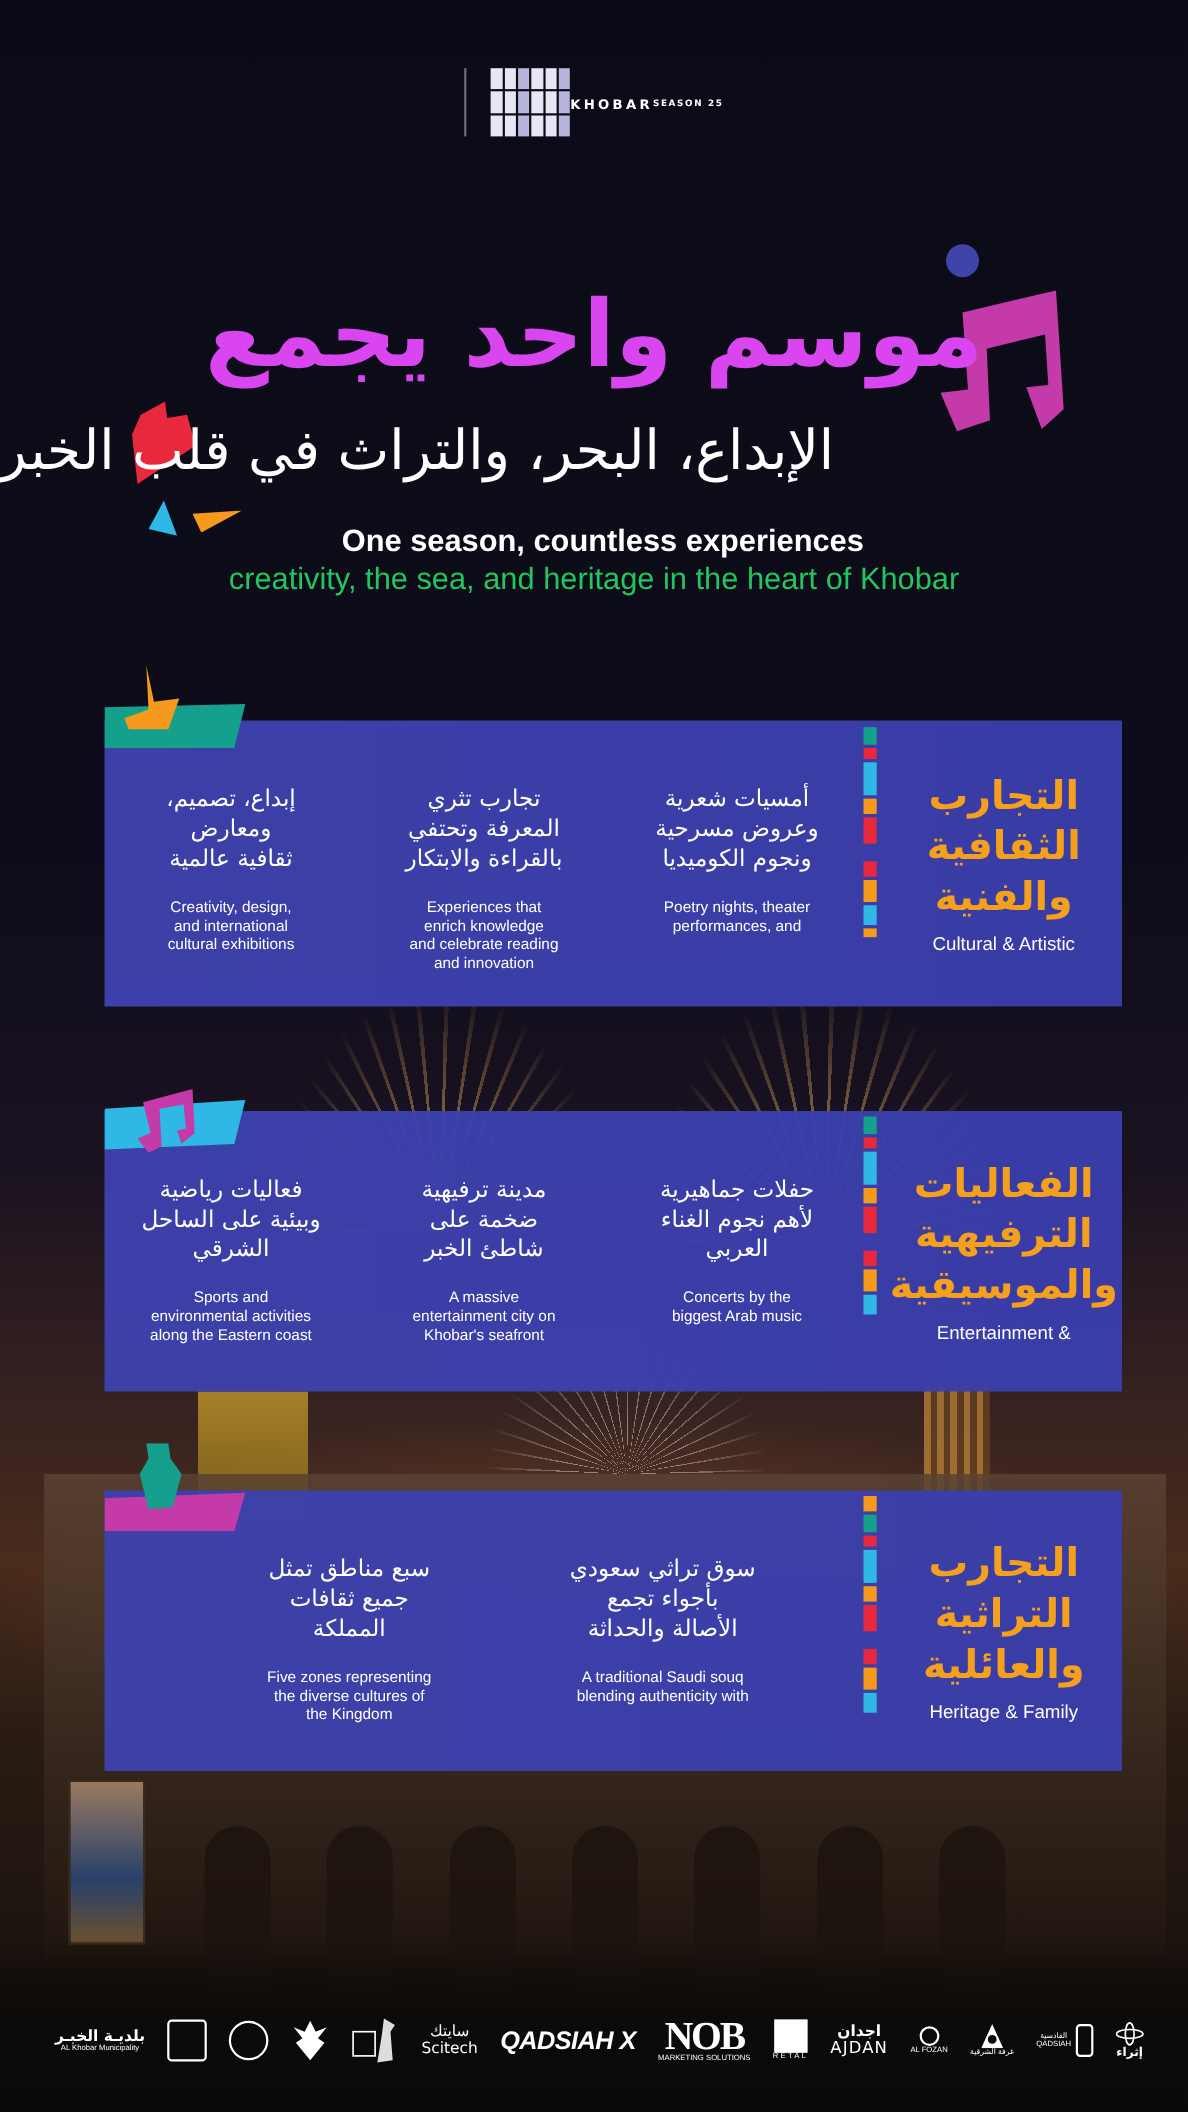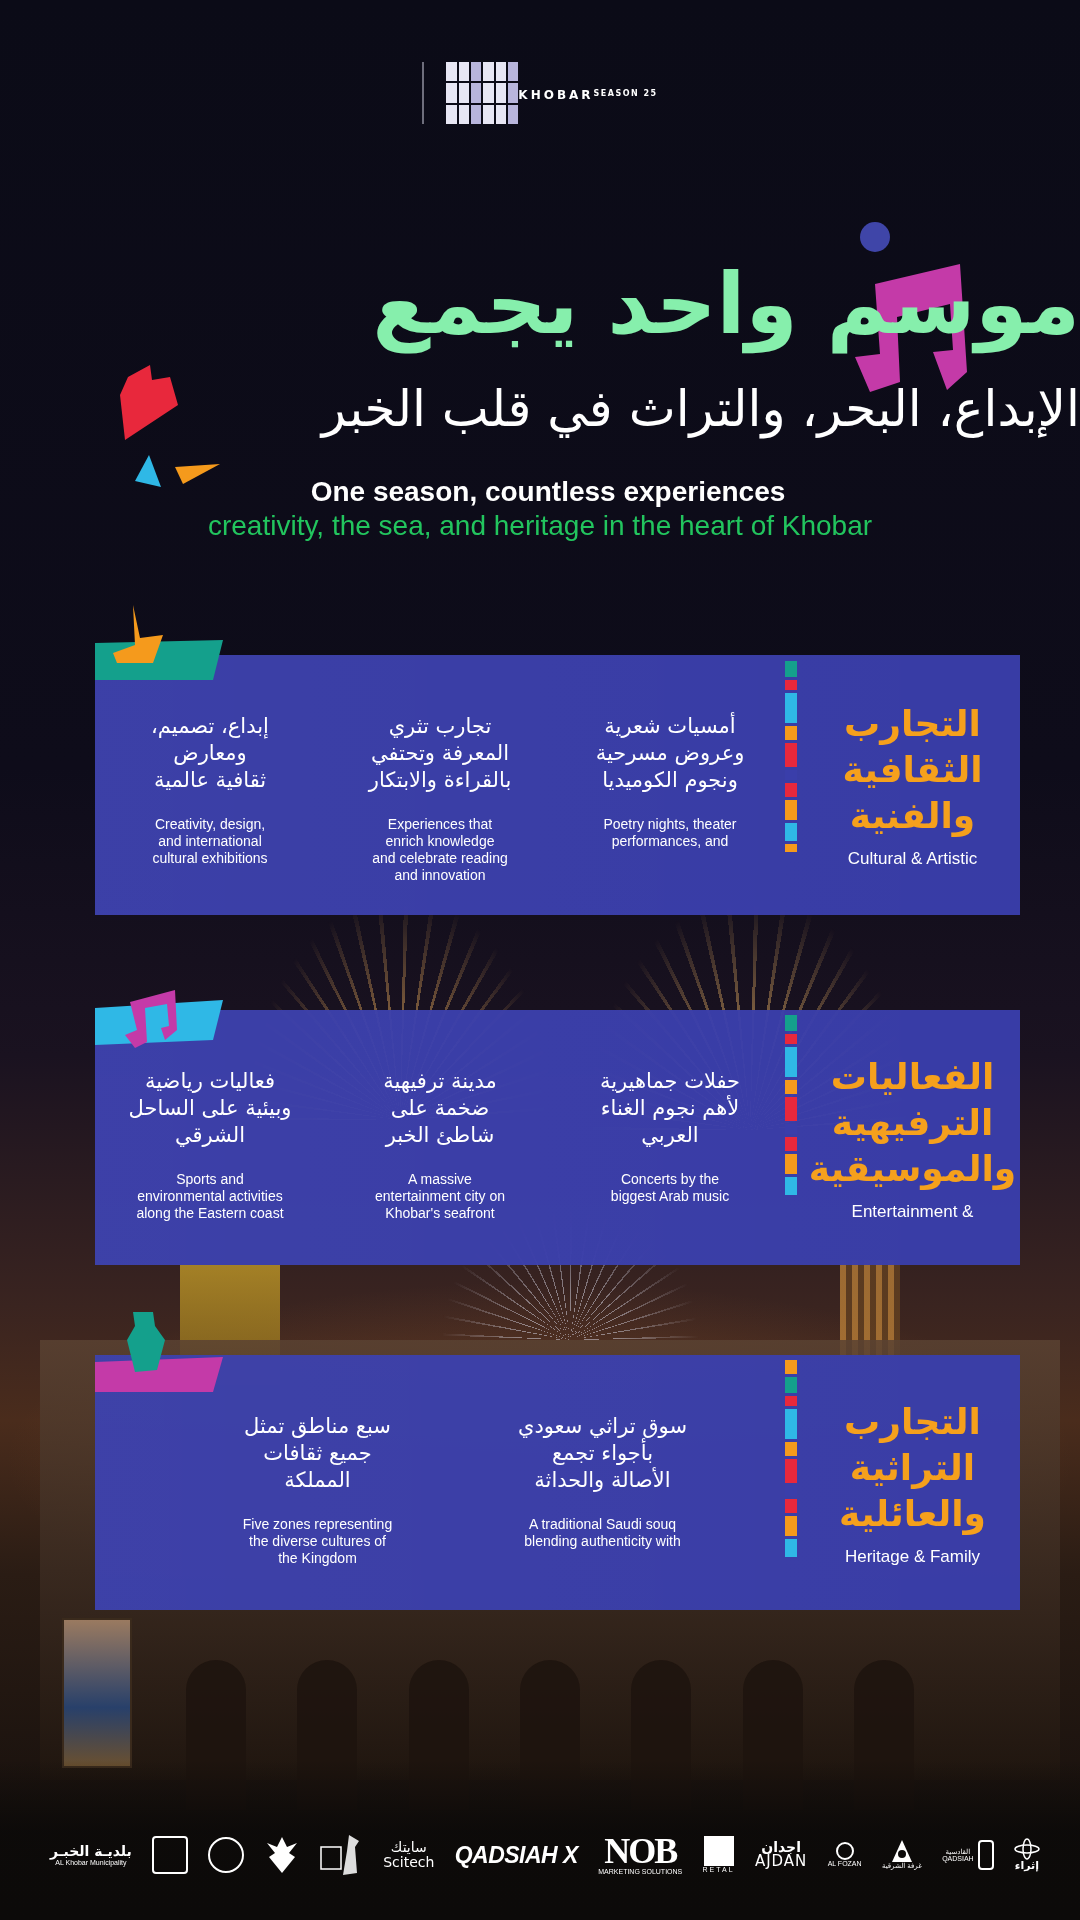--- a/index.html
+++ b/index.html
@@ -44,22 +44,22 @@
   .logo-rooh small { font-size: 16px; align-self: flex-end; margin-right: 30px; }
   .logo-divider { width: 2px; height: 62px; background: #6e6e7c; }
   .logo-khobar { display: flex; flex-direction: row; align-items: center; }
   .khobar-mark { width: 72px; height: 62px; display: grid; grid-template-columns: repeat(6, 1fr); gap: 2px; }
   .khobar-mark span { background: #e7e6f4; }
   .khobar-mark span:nth-child(3n) { background: #b8b5dc; }
   .khobar-title { font-family: "DejaVu Sans", sans-serif; font-weight: bold; font-size: 12px; letter-spacing: 3px; margin-top: 4px; }
   .khobar-season { font-family: "DejaVu Sans", sans-serif; font-weight: bold; font-size: 8px; letter-spacing: 1.5px; }
 
   
-  .hero-ar { position: absolute; left: 0; right: 0; top: 258px; font-family: "DejaVu Sans", sans-serif; font-weight: bold; font-size: 84px; line-height: 1.1; direction: rtl; color: #86efac; }
-  .hero-ar-sub { position: absolute; left: 0; right: 0; top: 382px; text-align: right; font-family: "DejaVu Sans", sans-serif; font-size: 50px; line-height: 1.1; direction: rtl; color: #fff; }
+  .hero-ar { position: absolute; left: 0; right: 0; top: 258px; text-align: center; font-family: "DejaVu Sans", sans-serif; font-weight: bold; font-size: 84px; line-height: 1.1; direction: rtl; color: #d946ef; }
+  .hero-ar-sub { position: absolute; left: 0; right: 0; top: 382px; text-align: left; font-family: "DejaVu Sans", sans-serif; font-size: 50px; line-height: 1.1; direction: rtl; color: #fff; }
   .hero-en-1 { position: absolute; left: 16px; right: 0; top: 476px; text-align: center; font-family: "Liberation Sans", sans-serif; font-weight: bold; font-size: 28px; color: #fff; }
   .hero-en-2 { position: absolute; left: 0; right: 0; top: 510px; text-align: center; font-family: Liberation Sans, sans-serif; font-size: 28px; color: #22c55e; }
 
   .deco { position: absolute; }
   .dot-blue { left: 860px; top: 222px; width: 30px; height: 30px; border-radius: 50%; background: #3f45a8; }
   .note-magenta { left: 855px; top: 262px; width: 115px; height: 130px; }
   .heart-red { left: 120px; top: 365px; width: 60px; height: 75px; }
   .tri-cyan { left: 135px; top: 455px; width: 26px; height: 32px; }
   .tri-orange { left: 175px; top: 464px; width: 45px; height: 20px; }
 

